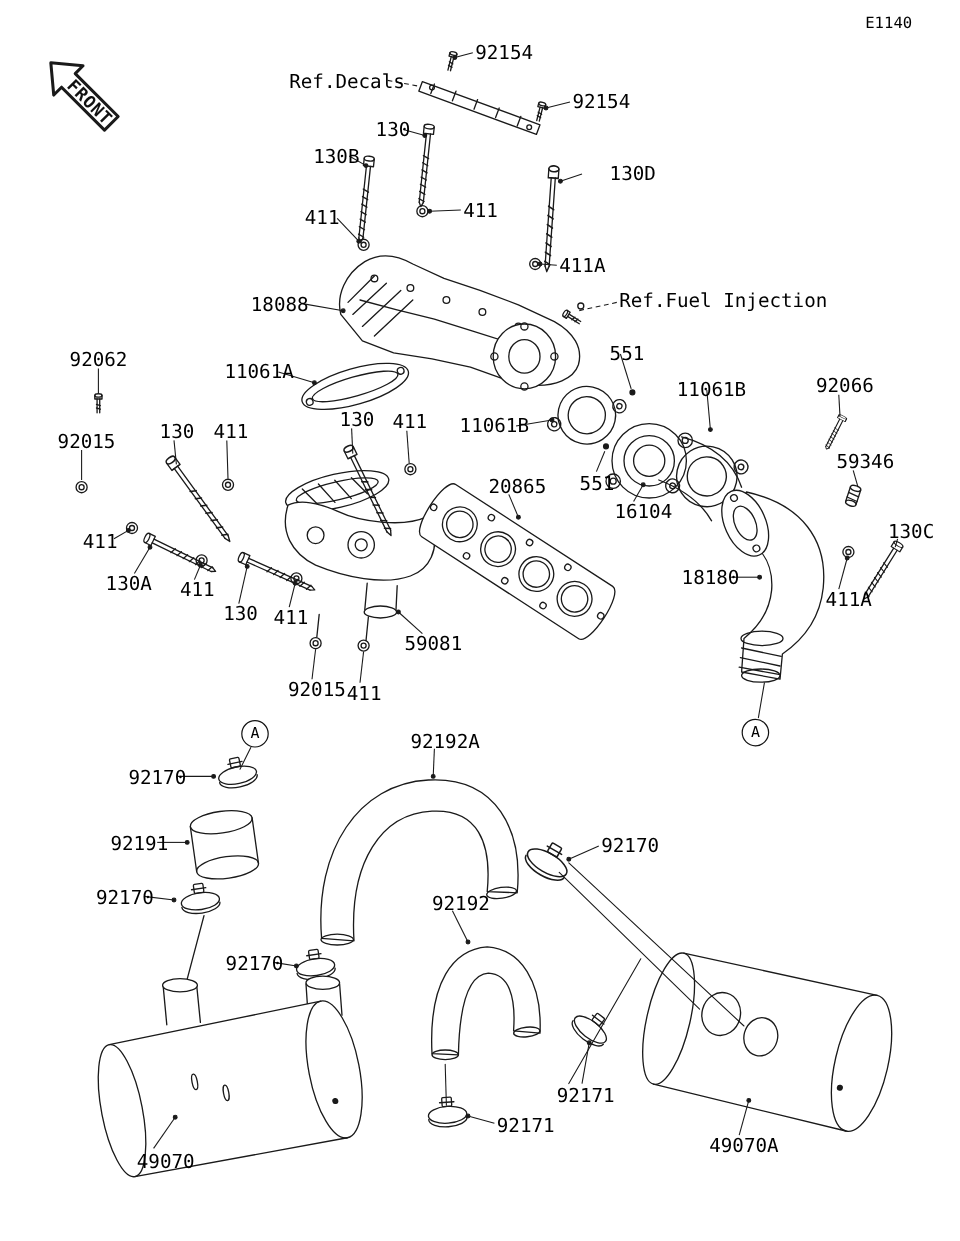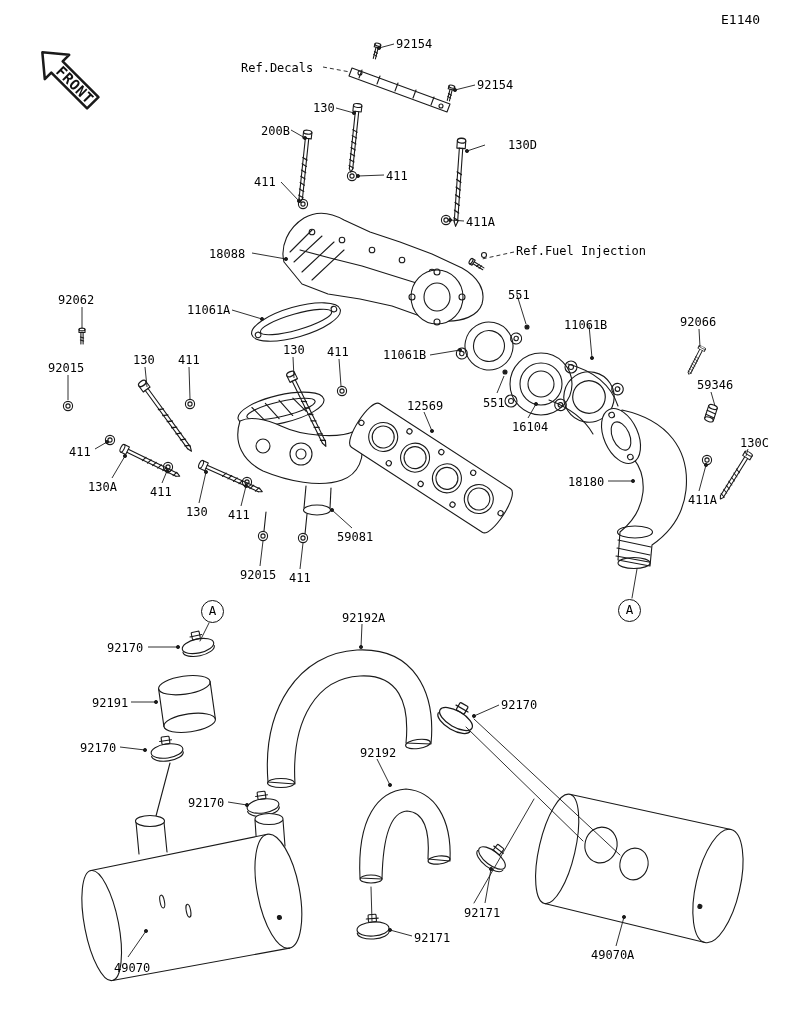--- a/index.html
+++ b/index.html
@@ -2,21 +2,21 @@
 <html><head>
 <meta charset="utf-8">
 <style>
   * { margin:0; padding:0; box-sizing:border-box; }
   html,body { background:#fff; }
   .page { position:relative; width:800px; height:1034px; background:#fff; overflow:hidden;
           font-family:"DejaVu Sans Mono", monospace; }
   .art { position:absolute; left:0; top:0; }
   g.ink { stroke:#1a1a1a; stroke-width:1.1; fill:none; stroke-linecap:round; stroke-linejoin:round; }
   g.leaders { stroke:#1a1a1a; stroke-width:0.9; fill:none; }
-  .lbl { position:absolute; font-size:12px; line-height:14px; color:#000; white-space:nowrap; }
+  .lbl { position:absolute; font-size:16px; line-height:14px; color:#000; white-space:nowrap; }
   .code { position:absolute; font-size:13px; color:#000; }
   .callout { position:absolute; width:23px; height:23px; border:1.4px solid #111; border-radius:50%;
              font-size:12.5px; line-height:20px; text-align:center; color:#000; background:#fff; }
   svg text.front-txt { fill:#111; stroke:none; font-family:"DejaVu Sans Mono", monospace;
                        font-size:12.5px; font-weight:bold; letter-spacing:0.5px; }
 </style>
 </head>
 <body>
 
 <div class="page">
@@ -374,41 +374,41 @@
         <circle cx="624" cy="917" r="1.6" fill="#1a1a1a"></circle>
   </g>
 </svg>
 
 <div class="code" style="left:721px;top:12px">E1140</div>
 
 <div class="lbl" style="left:396px;top:37px">92154</div>
 <div class="lbl" style="left:241px;top:61px">Ref.Decals</div>
 <div class="lbl" style="left:477px;top:78px">92154</div>
 <div class="lbl" style="left:313px;top:101px">130</div>
-<div class="lbl" style="left:261px;top:124px">200B</div>
+<div class="lbl" style="left:261px;top:124px">130B</div>
 <div class="lbl" style="left:508px;top:138px">130D</div>
 <div class="lbl" style="left:254px;top:175px">411</div>
 <div class="lbl" style="left:386px;top:169px">411</div>
 <div class="lbl" style="left:466px;top:215px">411A</div>
 <div class="lbl" style="left:209px;top:247px">18088</div>
 <div class="lbl" style="left:516px;top:244px">Ref.Fuel Injection</div>
 <div class="lbl" style="left:508px;top:288px">551</div>
 <div class="lbl" style="left:58px;top:293px">92062</div>
 <div class="lbl" style="left:187px;top:303px">11061A</div>
 <div class="lbl" style="left:564px;top:318px">11061B</div>
 <div class="lbl" style="left:680px;top:315px">92066</div>
 <div class="lbl" style="left:48px;top:361px">92015</div>
 <div class="lbl" style="left:133px;top:353px">130</div>
 <div class="lbl" style="left:178px;top:353px">411</div>
 <div class="lbl" style="left:283px;top:343px">130</div>
 <div class="lbl" style="left:327px;top:345px">411</div>
 <div class="lbl" style="left:383px;top:348px">11061B</div>
 <div class="lbl" style="left:483px;top:396px">551</div>
 <div class="lbl" style="left:697px;top:378px">59346</div>
-<div class="lbl" style="left:407px;top:399px">12569</div>
+<div class="lbl" style="left:407px;top:399px">20865</div>
 <div class="lbl" style="left:512px;top:420px">16104</div>
 <div class="lbl" style="left:740px;top:436px">130C</div>
 <div class="lbl" style="left:69px;top:445px">411</div>
 <div class="lbl" style="left:88px;top:480px">130A</div>
 <div class="lbl" style="left:150px;top:485px">411</div>
 <div class="lbl" style="left:186px;top:505px">130</div>
 <div class="lbl" style="left:228px;top:508px">411</div>
 <div class="lbl" style="left:568px;top:475px">18180</div>
 <div class="lbl" style="left:688px;top:493px">411A</div>
 <div class="lbl" style="left:337px;top:530px">59081</div>

